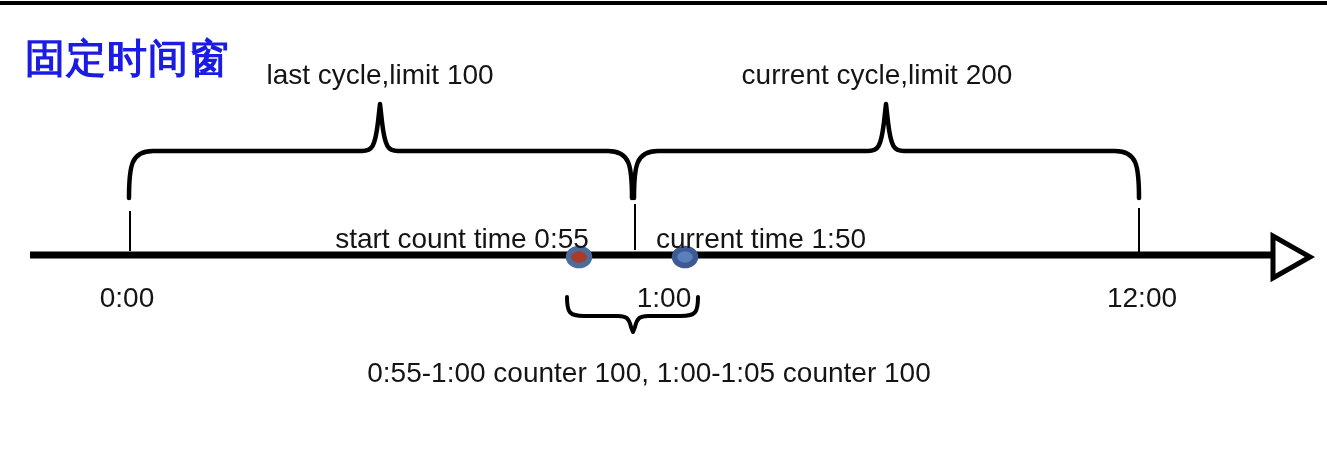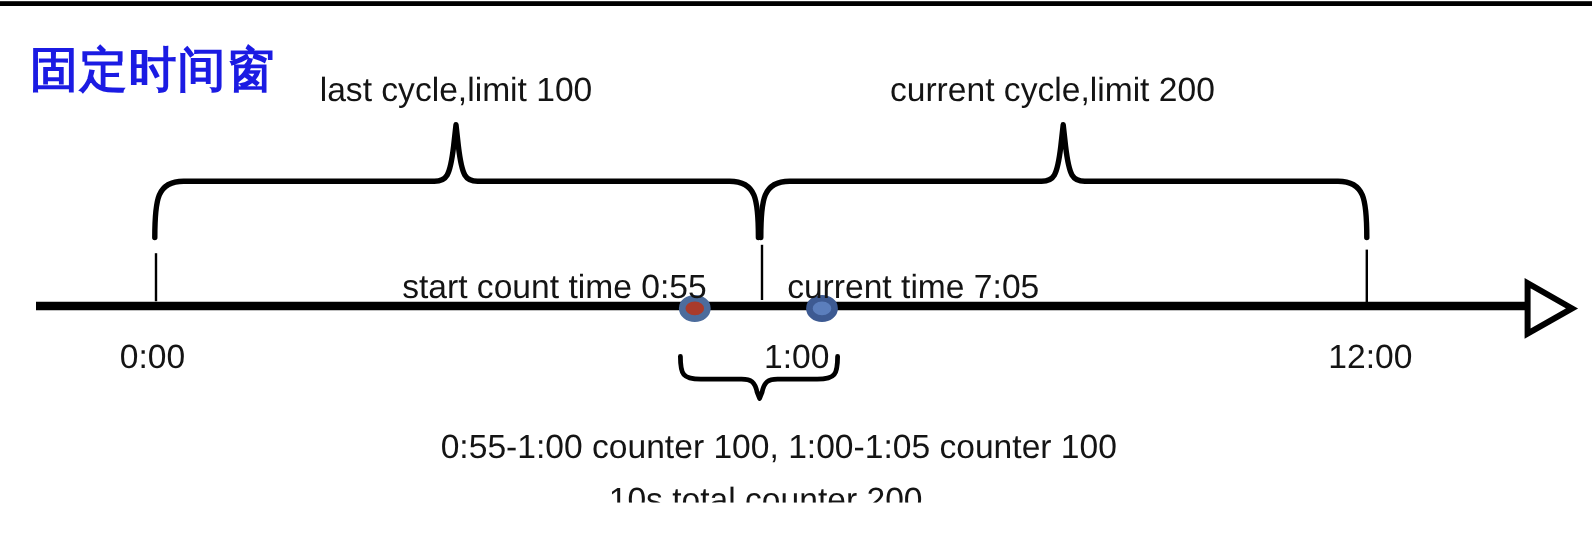--- a/index.html
+++ b/index.html
@@ -58,22 +58,21 @@
     <ellipse cx="579" cy="257" rx="10.5" ry="8.5" fill="#A93B2B" stroke="#4C6C9C" stroke-width="5.5"></ellipse>
     <ellipse cx="685" cy="257" rx="10.5" ry="8.5" fill="#5B7EBC" stroke="#3D5A92" stroke-width="5.5"></ellipse>
 
     <path d="M 567,297 C 567,312 569,316 584,316 L 618,316 C 626,316 629,318 631,327 L 633,332 L 635,327 C 637,318 640,316 648,316 L 681,316 C 696,316 698,312 698,297" fill="none" stroke="#000000" stroke-width="4" stroke-linecap="round" stroke-linejoin="round"></path>
   </svg>
 
   <div class="lbl cycle-lbl" style="left:380px;">last cycle,limit 100</div>
   <div class="lbl cycle-lbl" style="left:877px;">current cycle,limit 200</div>
 
   <div class="lbl marker-lbl" style="left:462px;">start count time 0:55</div>
-  <div class="lbl marker-lbl" style="left:761px;">current time 7:05</div>
+  <div class="lbl marker-lbl" style="left:761px;">current time 1:50</div>
 
   <div class="lbl tick-lbl" style="left:127px;">0:00</div>
   <div class="lbl tick-lbl" style="left:664px;">1:00</div>
   <div class="lbl tick-lbl" style="left:1142px;">12:00</div>
 
   <div class="lbl sum-lbl1" style="left:649px;">0:55-1:00 counter 100, 1:00-1:05 counter 100</div>
-  <div class="lbl sum-lbl2" style="left:638px;">10s total counter 200</div>
 
 </div>
 
 </body></html>

